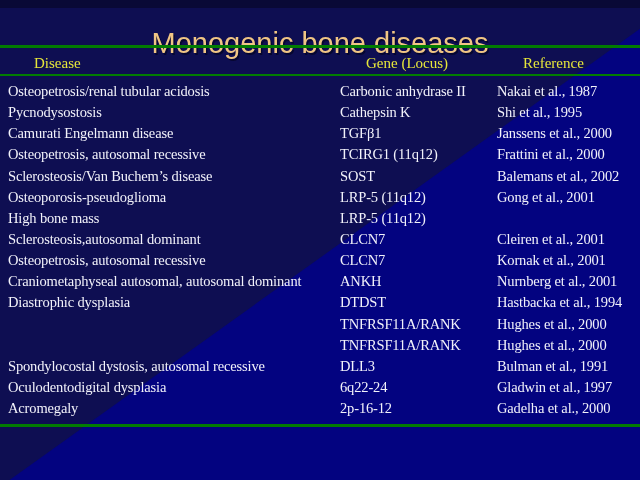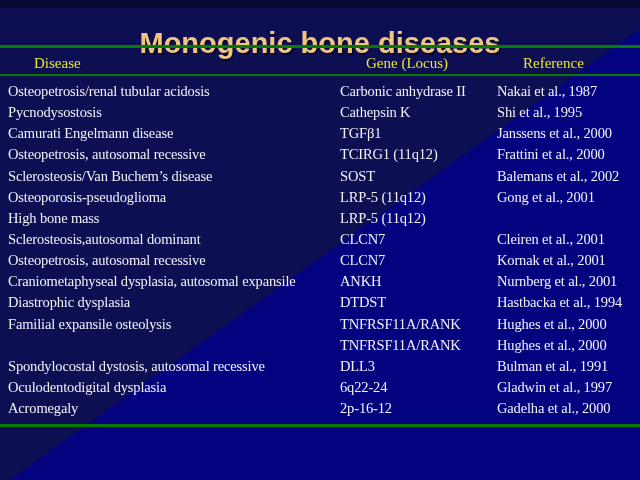--- a/index.html
+++ b/index.html
@@ -29,21 +29,21 @@
     clip-path:polygon(100% 6%, 100% 100%, 1.5% 100%);
   }
   .top-strip{
     position:absolute;left:0;top:0;width:640px;height:8px;
     background:var(--top-strip);
   }
   .title{
     position:absolute;left:0;top:5px;width:640px;
     text-align:center;
     font-family:"Liberation Sans", sans-serif;
-    font-weight:bold;font-size:29px;line-height:38px;
+    font-weight:normal;font-size:29px;line-height:38px;
     color:var(--title-text);
     text-shadow:1.5px 1.5px 0 rgba(0,0,20,0.55);
     letter-spacing:0px;
   }
   .rule{
     position:absolute;left:0;width:640px;
     background:var(--divider-green);
   }
   .rule-1{top:45px;height:3px;}
   .rule-2{top:74px;height:2px;}
@@ -130,31 +130,30 @@
       <span class="col-disease">Sclerosteosis,autosomal dominant</span>
       <span class="col-gene">CLCN7</span>
       <span class="col-reference">Cleiren et al., 2001</span>
     </div>
       <div class="trow">
       <span class="col-disease">Osteopetrosis, autosomal  recessive</span>
       <span class="col-gene">CLCN7</span>
       <span class="col-reference">Kornak et al., 2001</span>
     </div>
       <div class="trow">
-      <span class="col-disease">Craniometaphyseal dysplasia, autosomal expansile</span>
+      <span class="col-disease">Craniometaphyseal autosomal, autosomal dominant</span>
       <span class="col-gene">ANKH</span>
       <span class="col-reference">Nurnberg et al., 2001</span>
     </div>
       <div class="trow">
       <span class="col-disease">Diastrophic dysplasia</span>
       <span class="col-gene">DTDST</span>
       <span class="col-reference">Hastbacka et al., 1994</span>
     </div>
       <div class="trow">
-      <span class="col-disease">Familial expansile osteolysis</span>
       <span class="col-gene">TNFRSF11A/RANK</span>
       <span class="col-reference">Hughes et al., 2000</span>
     </div>
       <div class="trow">
       <span class="col-gene">TNFRSF11A/RANK</span>
       <span class="col-reference">Hughes et al., 2000</span>
     </div>
       <div class="trow">
       <span class="col-disease">Spondylocostal dystosis, autosomal recessive</span>
       <span class="col-gene">DLL3</span>

